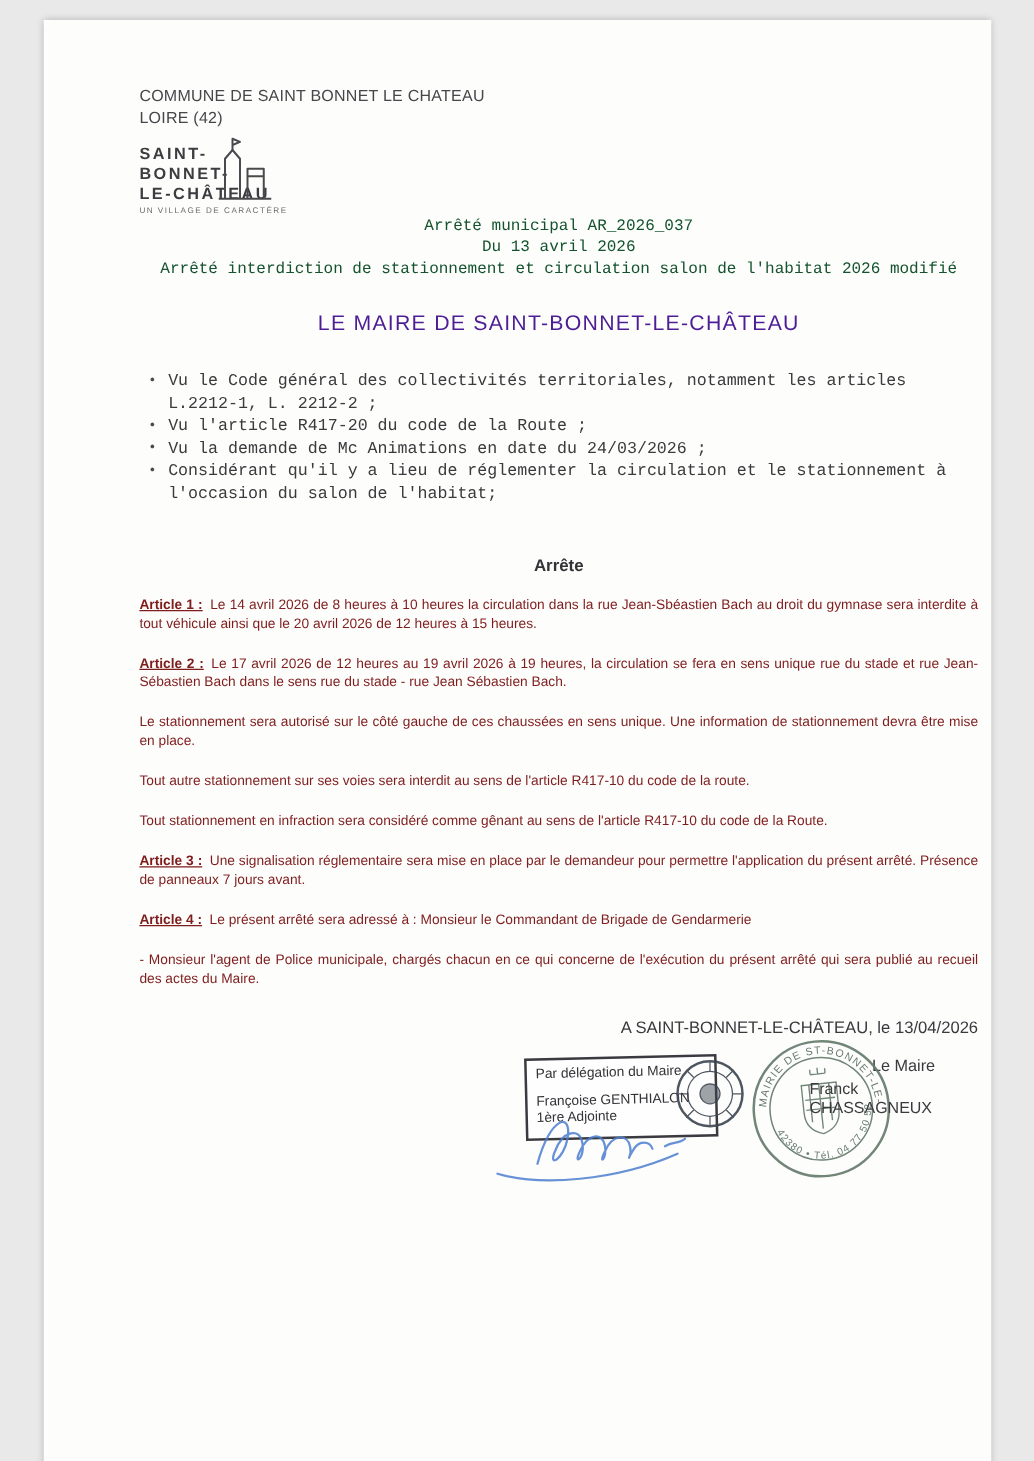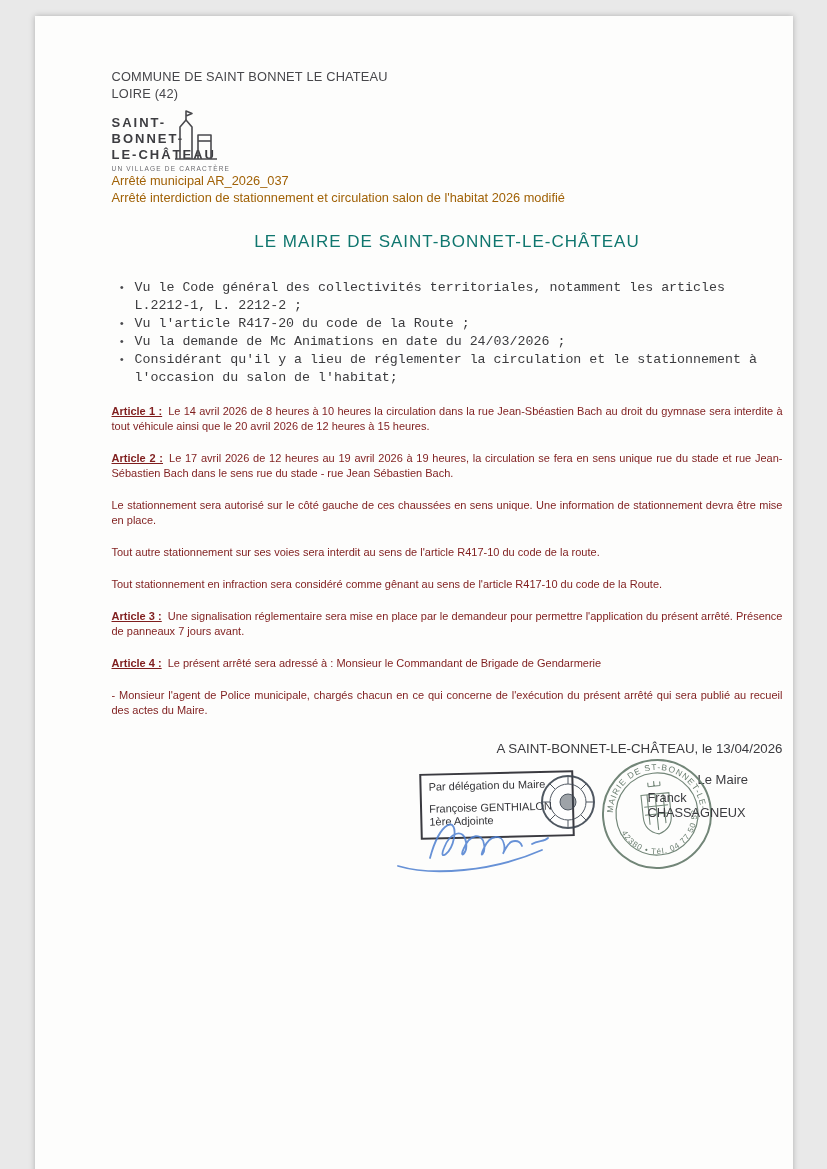--- a/index.html
+++ b/index.html
@@ -12,23 +12,23 @@
   }
   .content { position:absolute; left:77px; top:0; width:671px; }
 
   .commune { margin-top:52px; font-size:12.8px; line-height:17px; color:#47474b; letter-spacing:.2px; }
 
   .logo { position:relative; margin-top:13px; width:190px; }
   .logo-text { font-size:13px; font-weight:bold; letter-spacing:2px; line-height:16px; color:#3d3d41; }
   .logo-sketch { position:absolute; left:58px; top:-8px; }
   .logo-tagline { margin-top:2px; font-size:6.5px; letter-spacing:1.2px; color:#6b6b6f; white-space:nowrap; }
 
-  .ref-block { margin-top:0; text-align:left; font-size:12.8px; line-height:17px; color:#a16207; }
+  .ref-block { margin-top:0; text-align:center; font-size:12.8px; line-height:17px; color:#14532d;font-family:Liberation Mono, monospace; }
 
-  .doc-title { margin-top:26px; text-align:center; font-size:17px; font-weight:500; letter-spacing:1px; color:#0f766e; }
+  .doc-title { margin-top:26px; text-align:center; font-size:17px; font-weight:500; letter-spacing:1px; color:#4c1d95; }
 
   .vu-list { margin-top:27px; list-style:none; }
   .vu-list li { position:relative; padding-left:23px; font-size:13.3px; line-height:18px; color:#3b3b3e;font-family:Liberation Mono, monospace; }
   .vu-list li::before { content:"\2022"; position:absolute; left:7px; top:0; font-size:11px; color:#4a4a4e; }
 
   .arrete-heading { margin-top:41px; text-align:center; font-size:13.5px; font-weight:bold; color:#333337; }
 
   .para { margin-top:17px; font-size:11px; line-height:15px; text-align:justify; color:#7f1d1d; }
   .para:first-of-type { margin-top:17px; }
   .article-label { font-weight:bold; text-decoration:underline; margin-right:6px; white-space:nowrap; }
@@ -78,32 +78,34 @@
           <path d="M28 52 V28 h13 v24"></path>
           <path d="M28 34 h13"></path>
           <path d="M5 52 h42"></path>
         </g>
       </svg>
       <div class="logo-tagline">UN VILLAGE DE CARACTÈRE</div>
     </div>
 
     <div class="ref-block">
       <div>Arrêté municipal AR_2026_037</div>
+      <div>Du 13 avril 2026</div>
       <div>Arrêté interdiction de stationnement et circulation salon de l'habitat 2026 modifié</div>
     </div>
 
     <div class="doc-title">LE MAIRE DE SAINT-BONNET-LE-CHÂTEAU</div>
 
     <ul class="vu-list">
       <li>Vu le Code général des collectivités territoriales, notamment les articles L.2212-1, L. 2212-2 ;</li>
       <li>Vu l'article R417-20 du code de la Route ;</li>
       <li>Vu la demande de Mc Animations en date du 24/03/2026 ;</li>
       <li>Considérant qu'il y a lieu de réglementer la circulation et le stationnement à l'occasion du salon de l'habitat;</li>
     </ul>
 
+    <div class="arrete-heading">Arrête</div>
 
     <p class="para"><span class="article-label">Article 1 :</span><span>Le 14 avril 2026 de 8 heures à 10 heures la circulation dans la rue Jean-Sbéastien Bach au droit du gymnase sera interdite à tout véhicule ainsi que le 20 avril 2026 de 12 heures à 15 heures.</span></p>
     <p class="para"><span class="article-label">Article 2 :</span><span>Le 17 avril 2026 de 12 heures au 19 avril 2026 à 19 heures, la circulation se fera en sens unique rue du stade et rue Jean-Sébastien Bach dans le sens rue du stade - rue Jean Sébastien Bach.</span></p>
     <p class="para"><span>Le stationnement sera autorisé sur le côté gauche de ces chaussées en sens unique. Une information de stationnement devra être mise en place.</span></p>
     <p class="para"><span>Tout autre stationnement sur ses voies sera interdit au sens de l'article R417-10 du code de la route.</span></p>
     <p class="para"><span>Tout stationnement en infraction sera considéré comme gênant au sens de l'article R417-10 du code de la Route.</span></p>
     <p class="para"><span class="article-label">Article 3 :</span><span>Une signalisation réglementaire sera mise en place par le demandeur pour permettre l'application du présent arrêté. Présence de panneaux 7 jours avant.</span></p>
     <p class="para"><span class="article-label">Article 4 :</span><span>Le présent arrêté sera adressé à : Monsieur le Commandant de Brigade de Gendarmerie</span></p>
     <p class="para"><span>- Monsieur l'agent de Police municipale, chargés chacun en ce qui concerne de l'exécution du présent arrêté qui sera publié au recueil des actes du Maire.</span></p>
 

